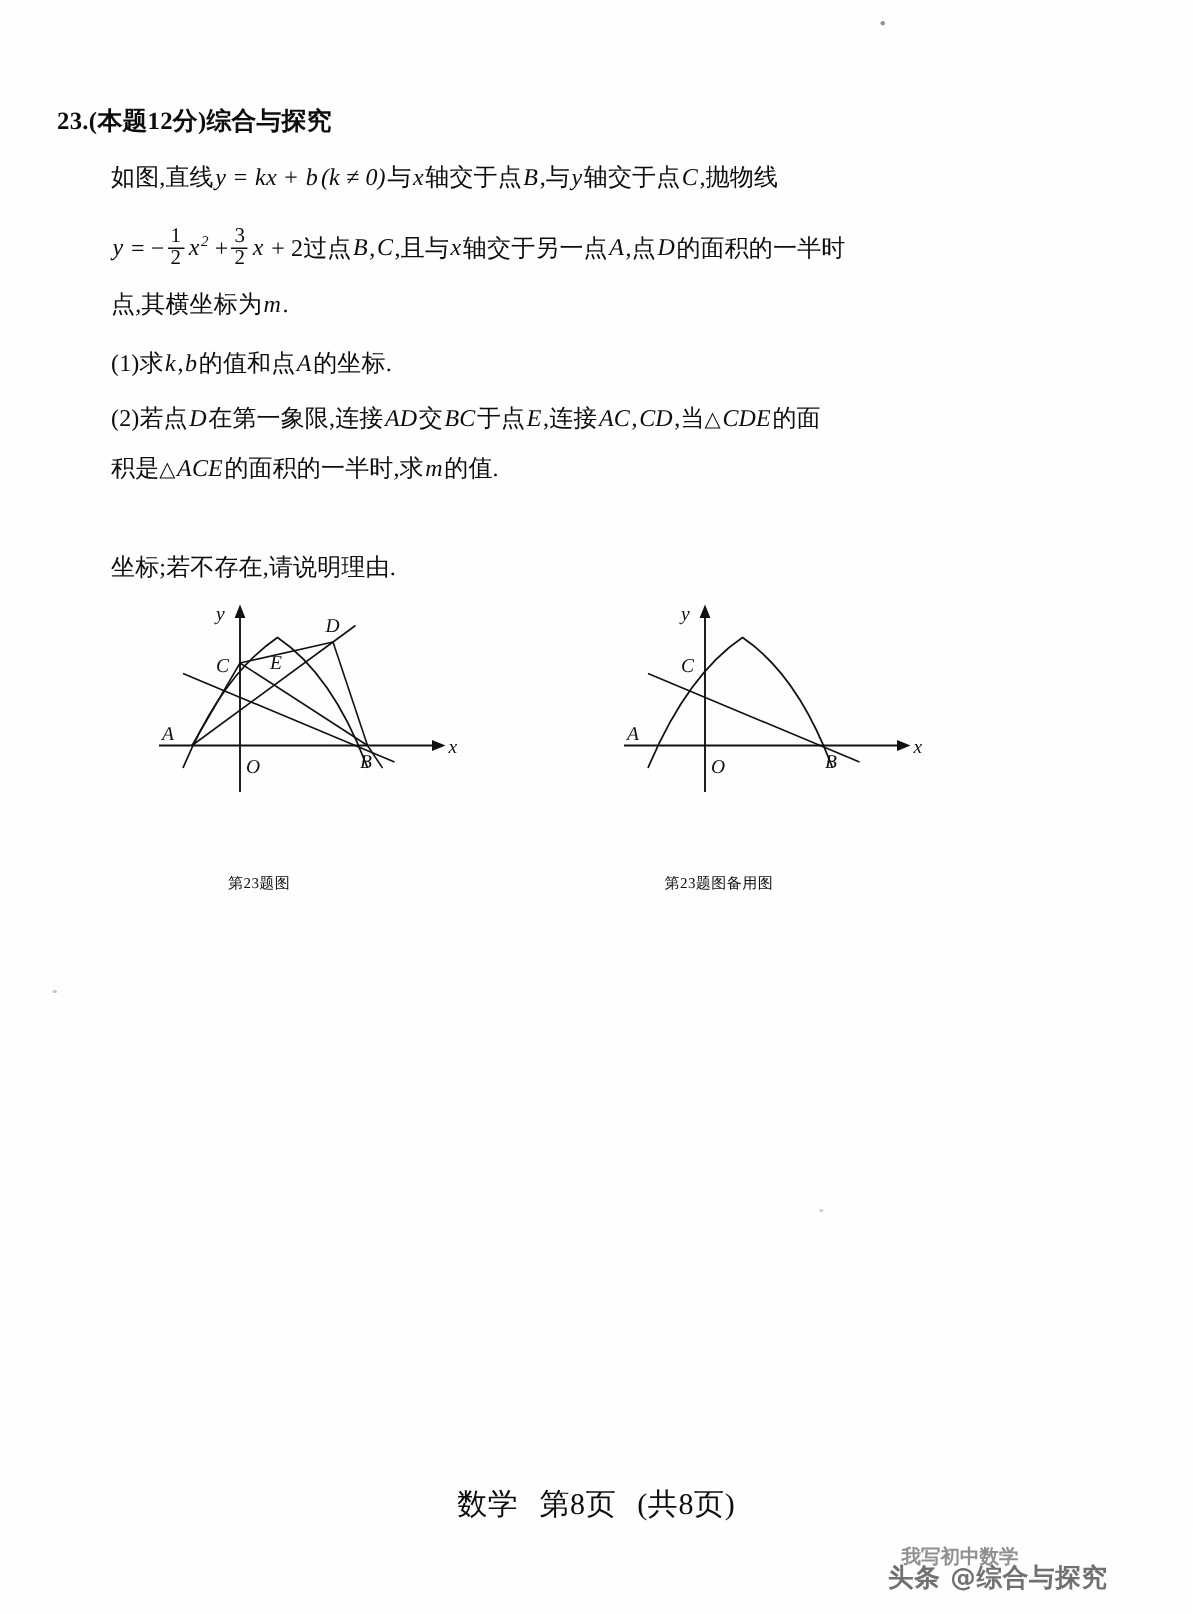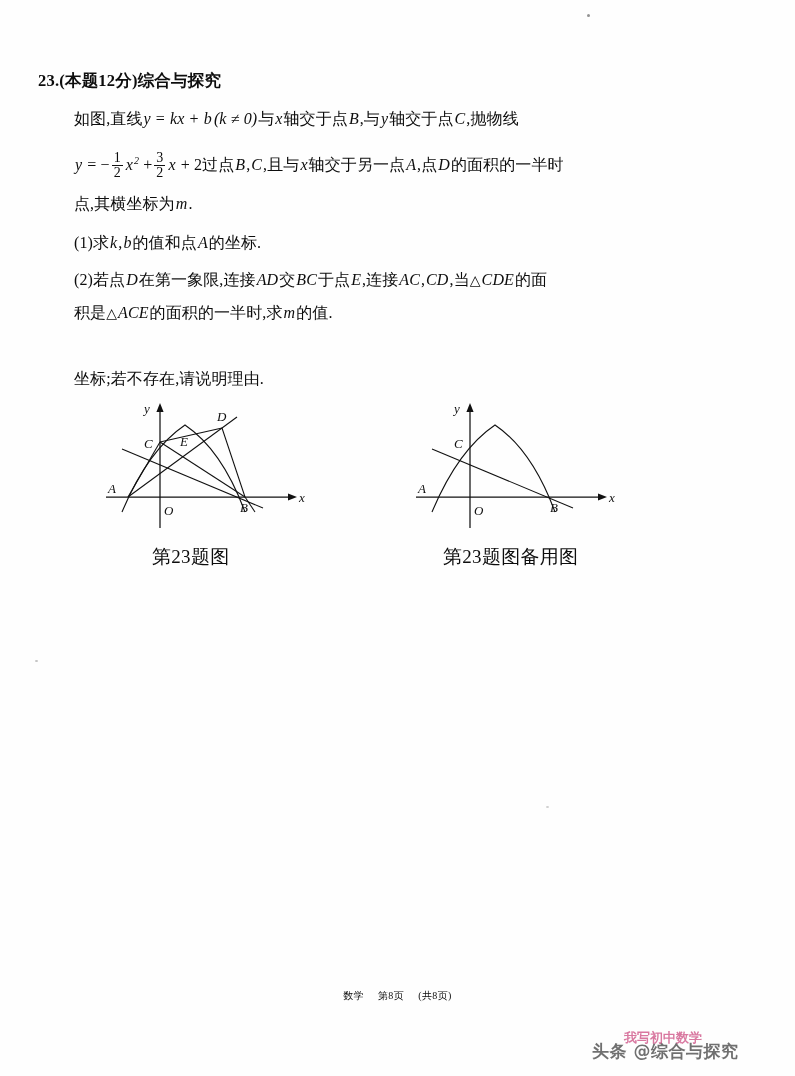--- a/index.html
+++ b/index.html
@@ -104,56 +104,57 @@
   }
 
   .tri { font-size: 14px; }
 
   
   .figure {
     position: absolute;
   }
   .fig-caption {
     position: absolute;
-    font-size: 19px;
+    font-size: 10px;
     white-space: nowrap;
     letter-spacing: .3px;
+    margin-top: 38px;
   }
 
   
   .footer {
     position: absolute;
     left: 0;
     right: 0;
     top: 989px;
     text-align: center;
-    font-size: 10px;
+    font-size: 20px;
     letter-spacing: .4px;
   }
   .footer .gap { display: inline-block; width: 14px; }
 
   
   .watermark {
     position: absolute;
     left: 592px;
     top: 1040px;
     font-family: "DejaVu Sans", sans-serif;
     font-size: 17px;
     font-weight: bold;
     color: #3a3a3a;
     opacity: .72;
     white-space: nowrap;
     letter-spacing: .5px;
   }
   .watermark .ghost {
     position: absolute;
-    left: 32px;
+    left: 9px;
     top: -11px;
     font-size: 13px;
-    color: #be185d;
+    color: #404040;
     opacity: .8;
     letter-spacing: 0;
   }
 
   svg text {
     font-family: "Liberation Serif", "DejaVu Serif", serif;
     font-style: italic;
     fill: #101010;
   }
 </style>

